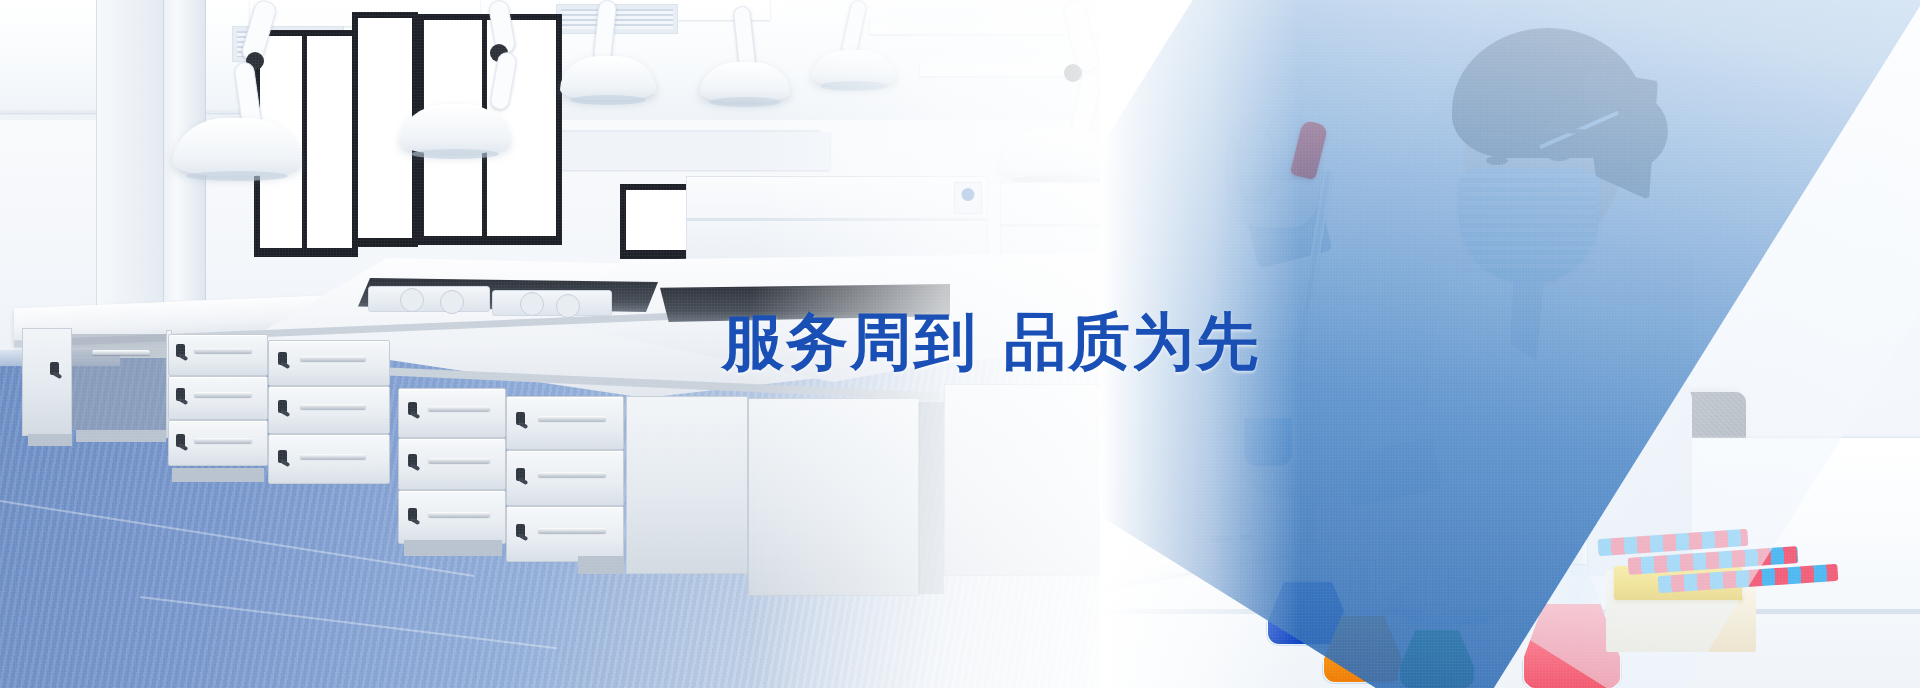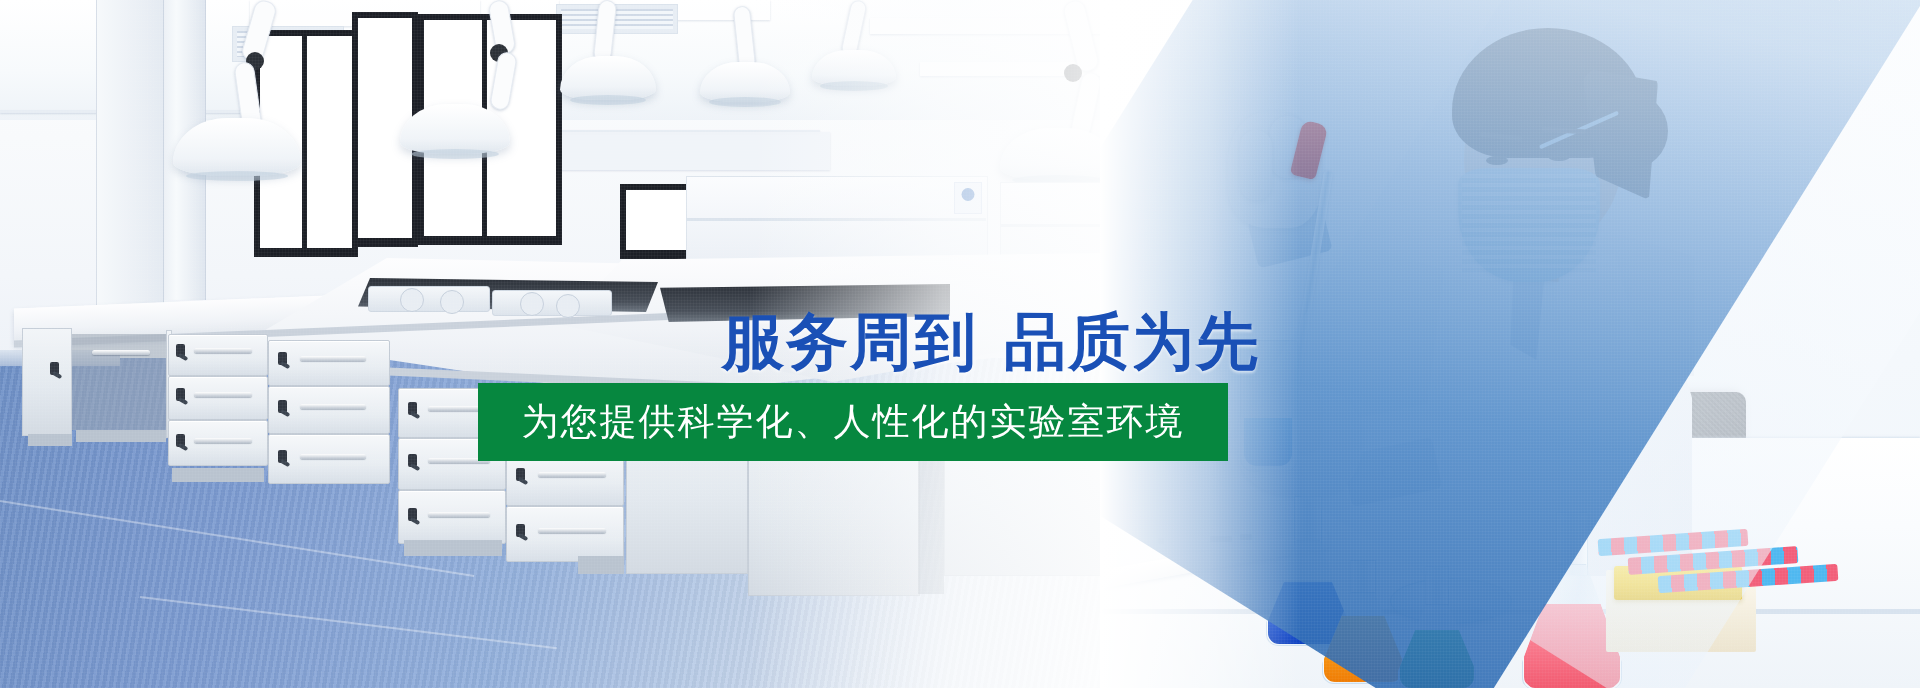--- a/index.html
+++ b/index.html
@@ -448,18 +448,15 @@
   </div>
 
   <div class="texture"></div>
 
   <div class="overlay">
 
     <div class="cn-head">
       <span>服务周到</span><span class="gap"></span><span>品质为先</span>
     </div>
 
-    <div class="green-bar">
-      <div class="txt">为您提供科学化、人性化的实验室环境</div>
-    </div>
   </div>
 
 </div>
 
 </body></html>

